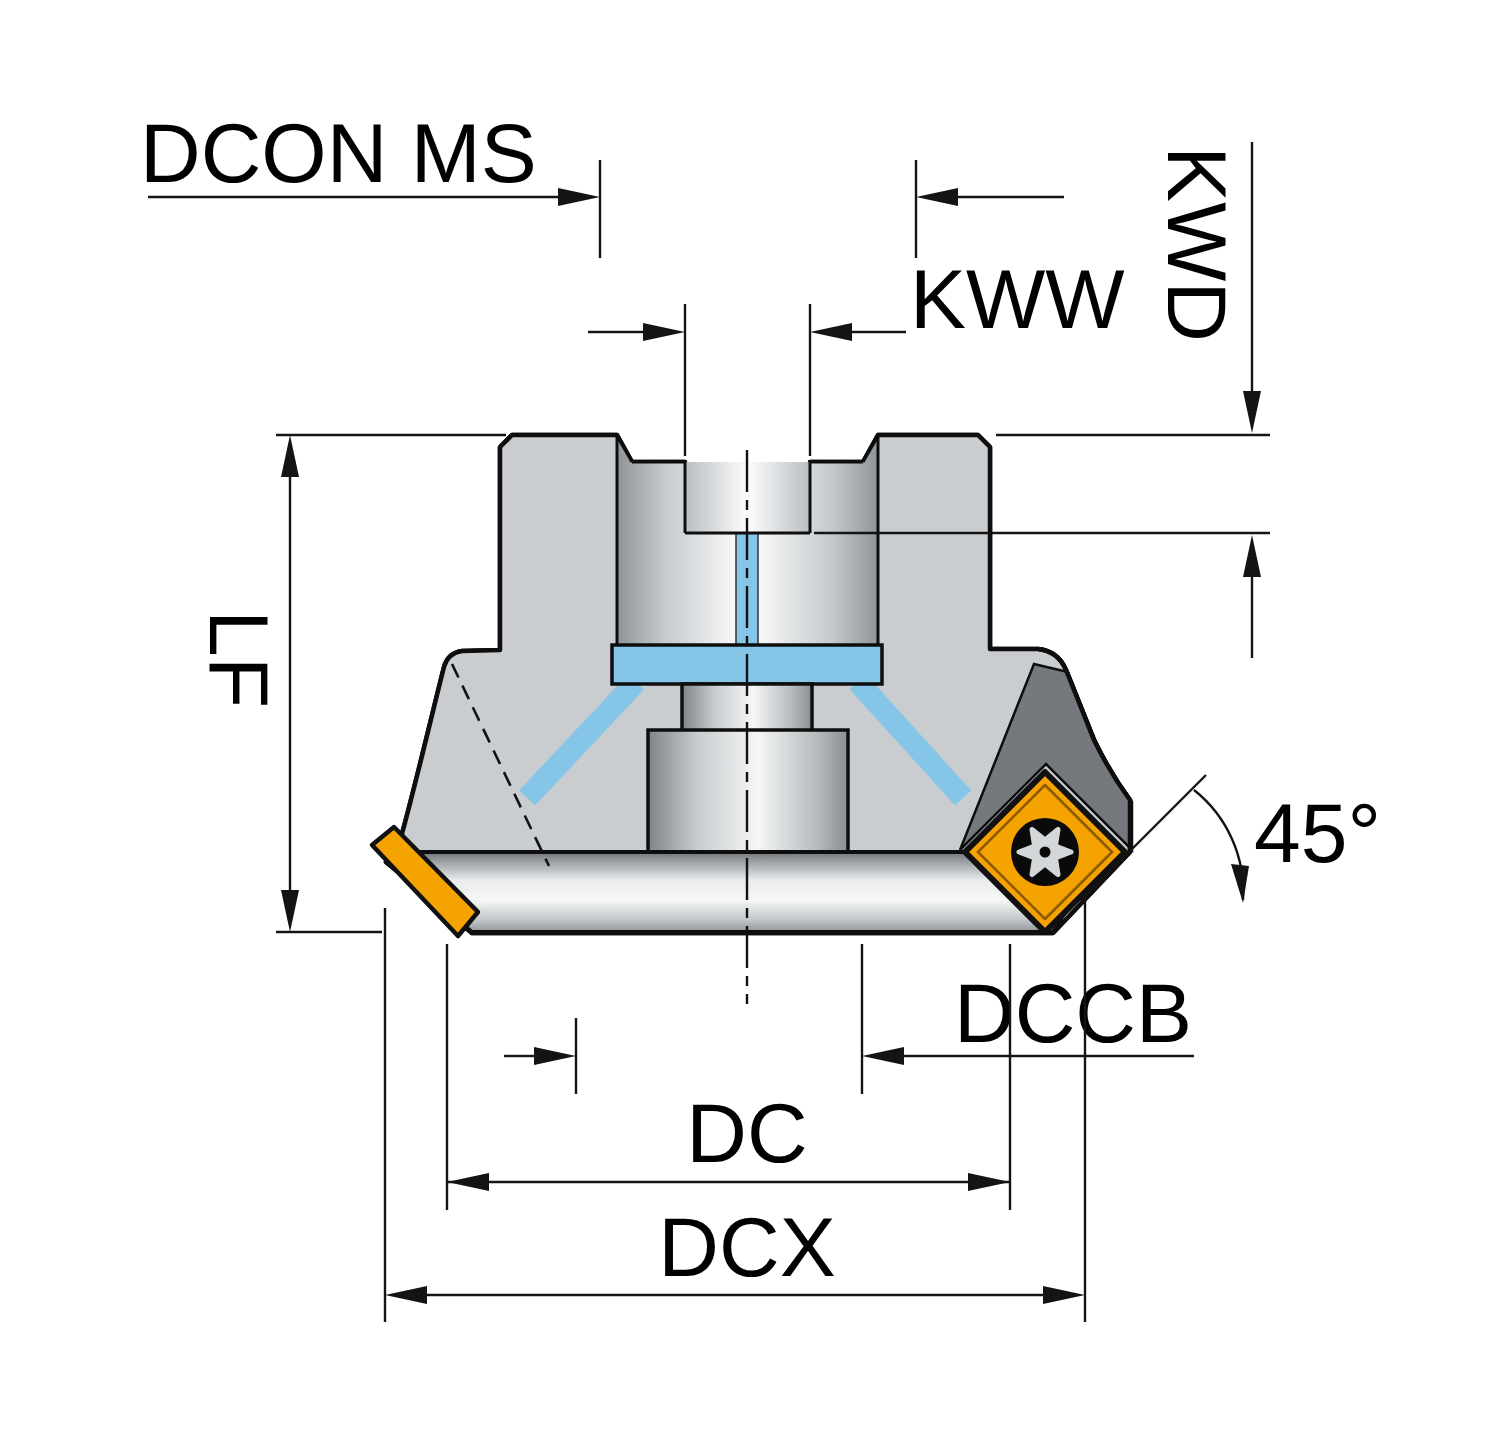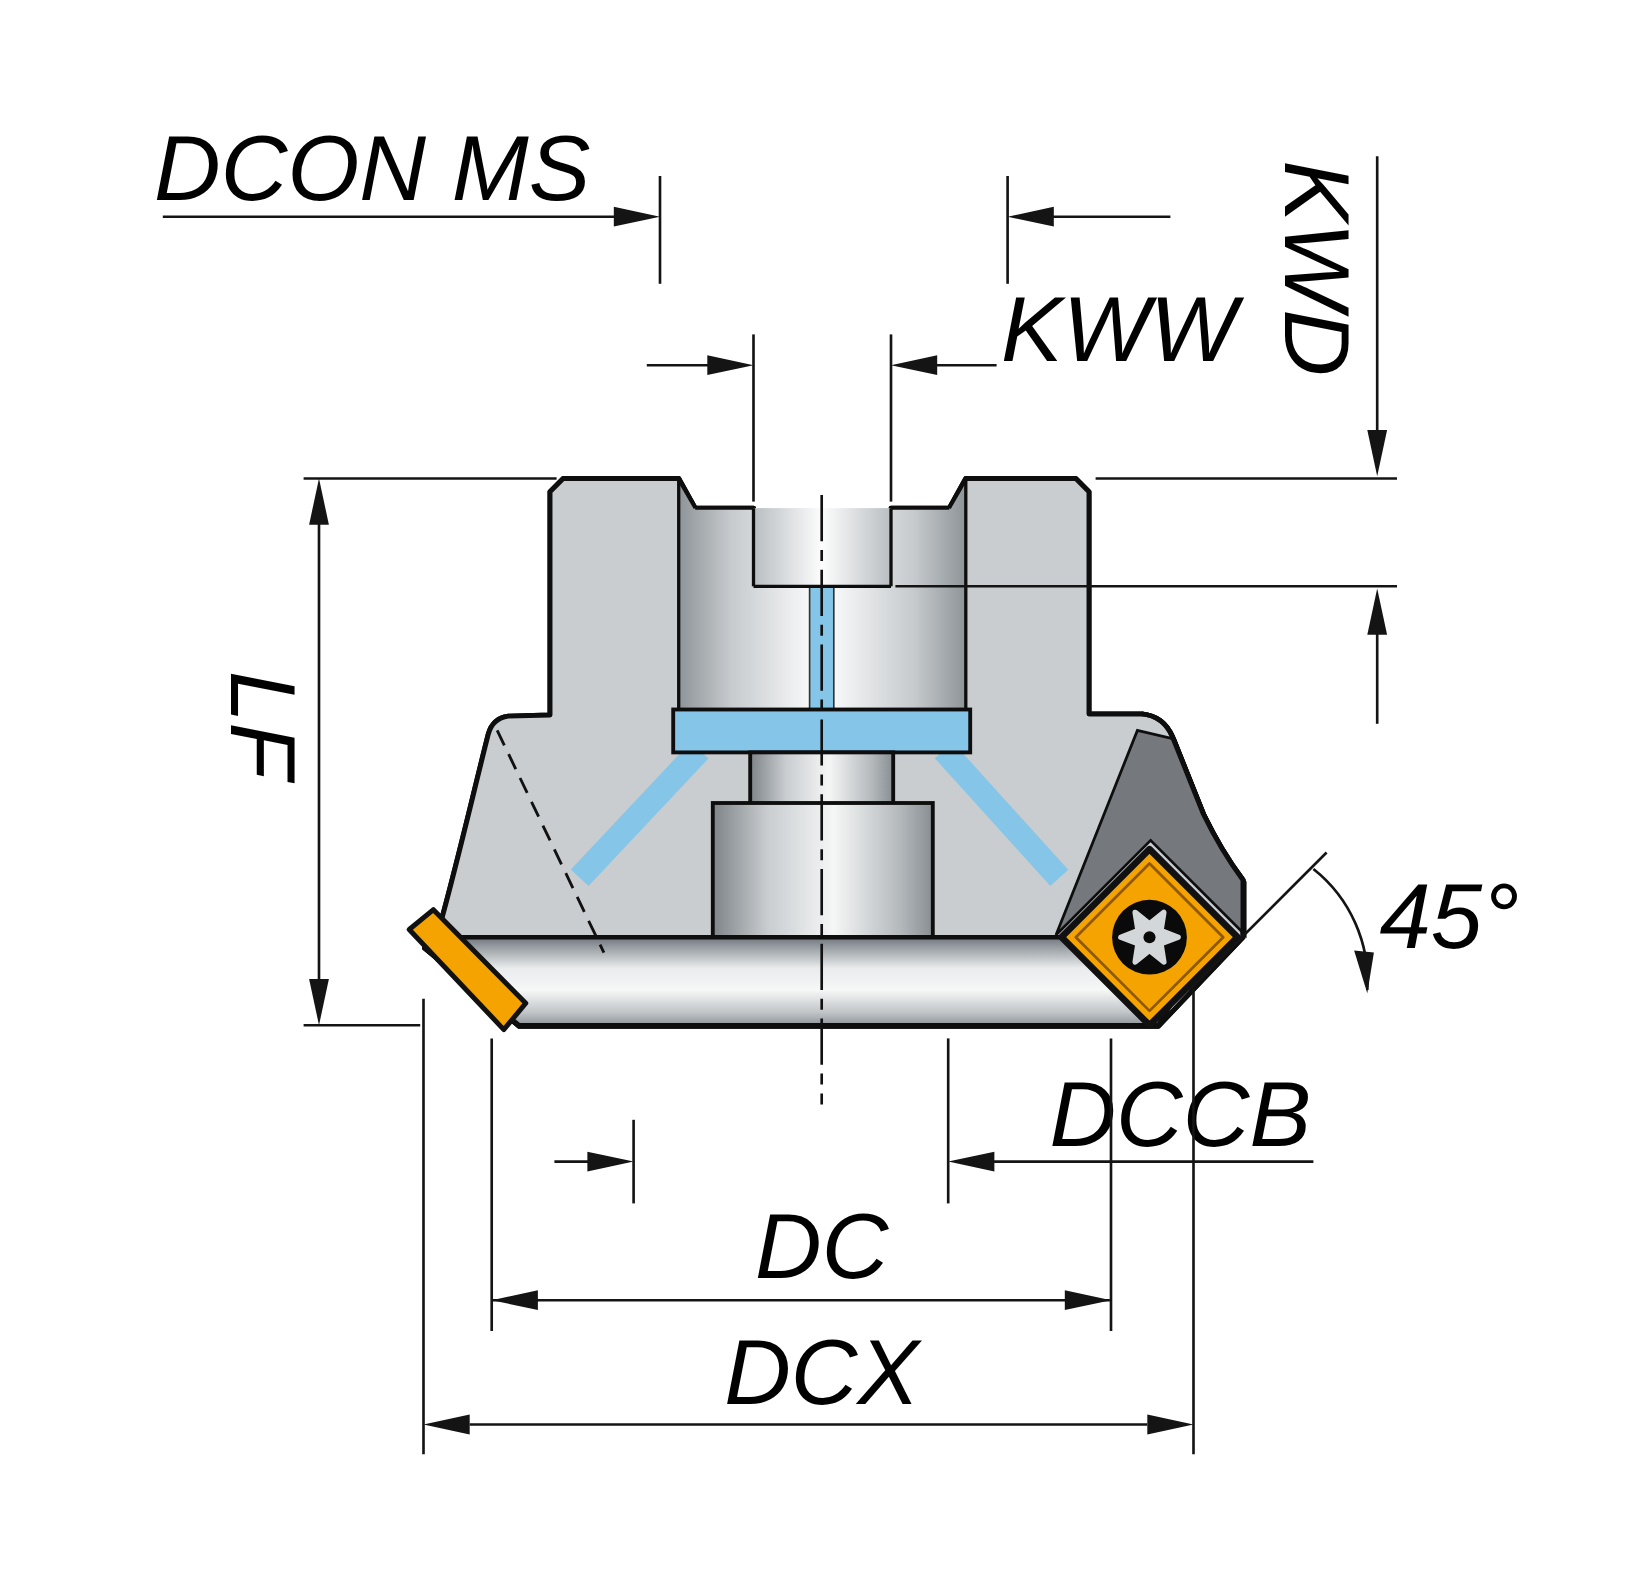--- a/index.html
+++ b/index.html
@@ -1,17 +1,17 @@
 <!DOCTYPE html>
 <html style="--body-gray: #cacdd0; --pocket-gray: #75797e; --insert-orange: #f5a300; --coolant-blue: #84c5e8; --line-black: #111111; --torx-silver: #d4d7d9;"><head>
 <meta charset="utf-8">
 <style>
   html,body{margin:0;padding:0;background:#ffffff;}
   body{width:1500px;height:1449px;overflow:hidden;}
-  figure{margin:0;width:1308px;height:1449px;font-style:italic;}
+  figure{margin:0;width:1308px;height:1449px;}
   svg{display:block;}
   .lbl{font-family:"Liberation Sans","DejaVu Sans",sans-serif;font-size:84px;fill:#000;}
   .thin{stroke:#141414;stroke-width:2.4;fill:none;}
   .edge3{stroke:#0e0e0e;stroke-width:3;fill:none;}
   .edge35{stroke:#0e0e0e;stroke-width:3.5;}
   .arrow{fill:#141414;stroke:none;}
 </style>
 </head>
 <body>
 

